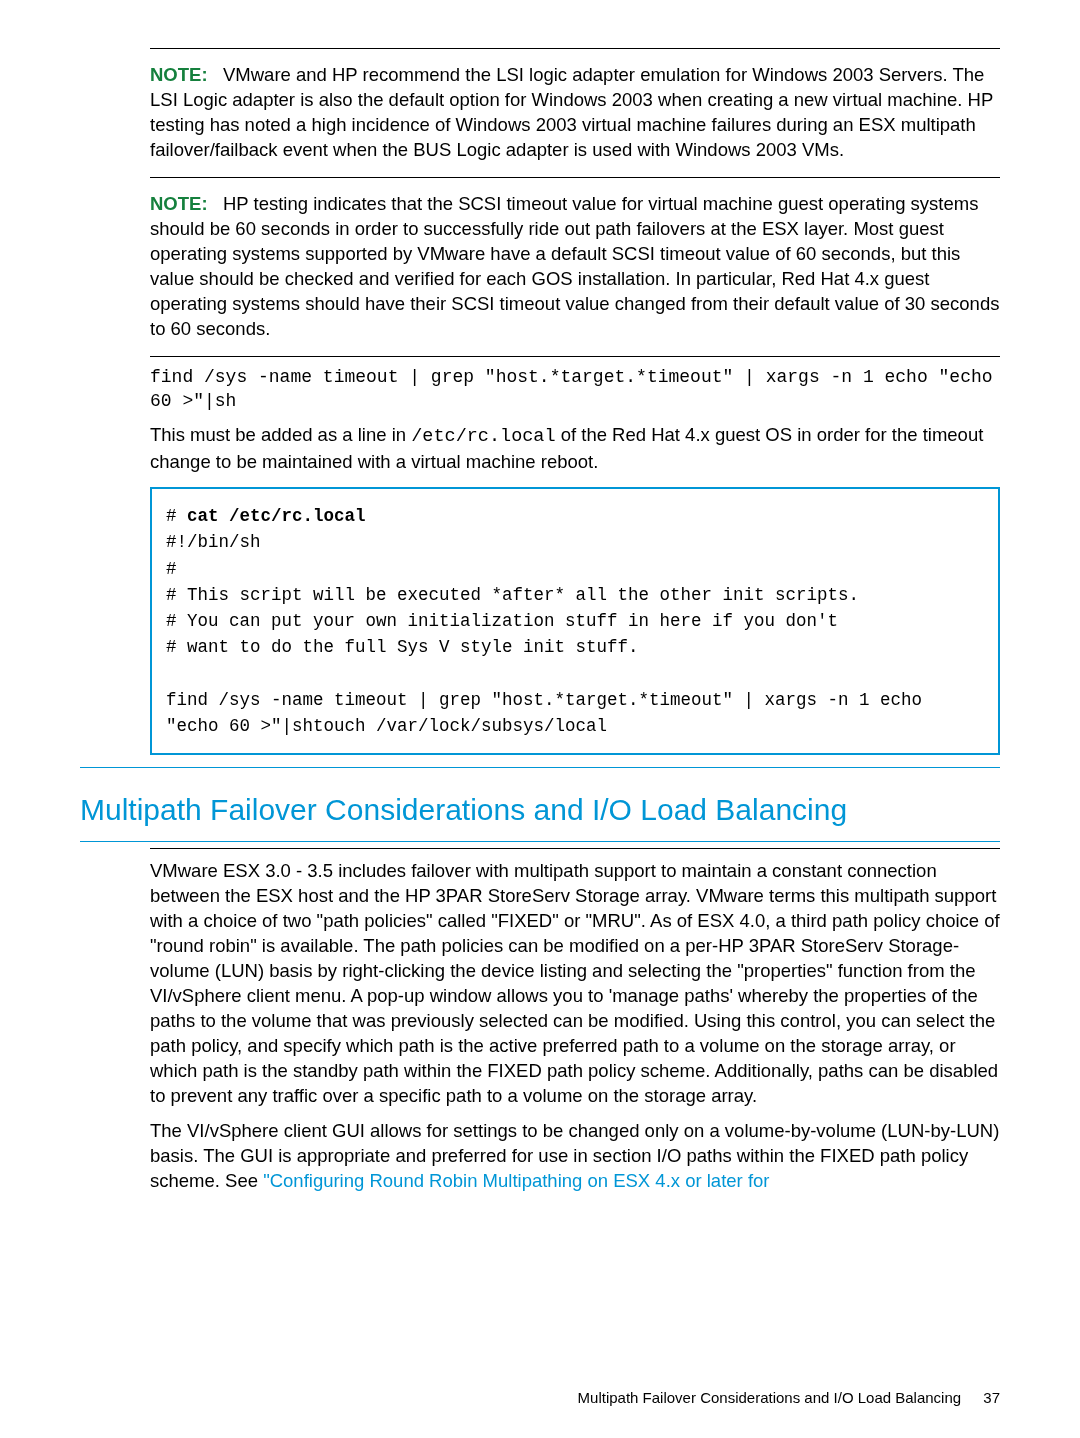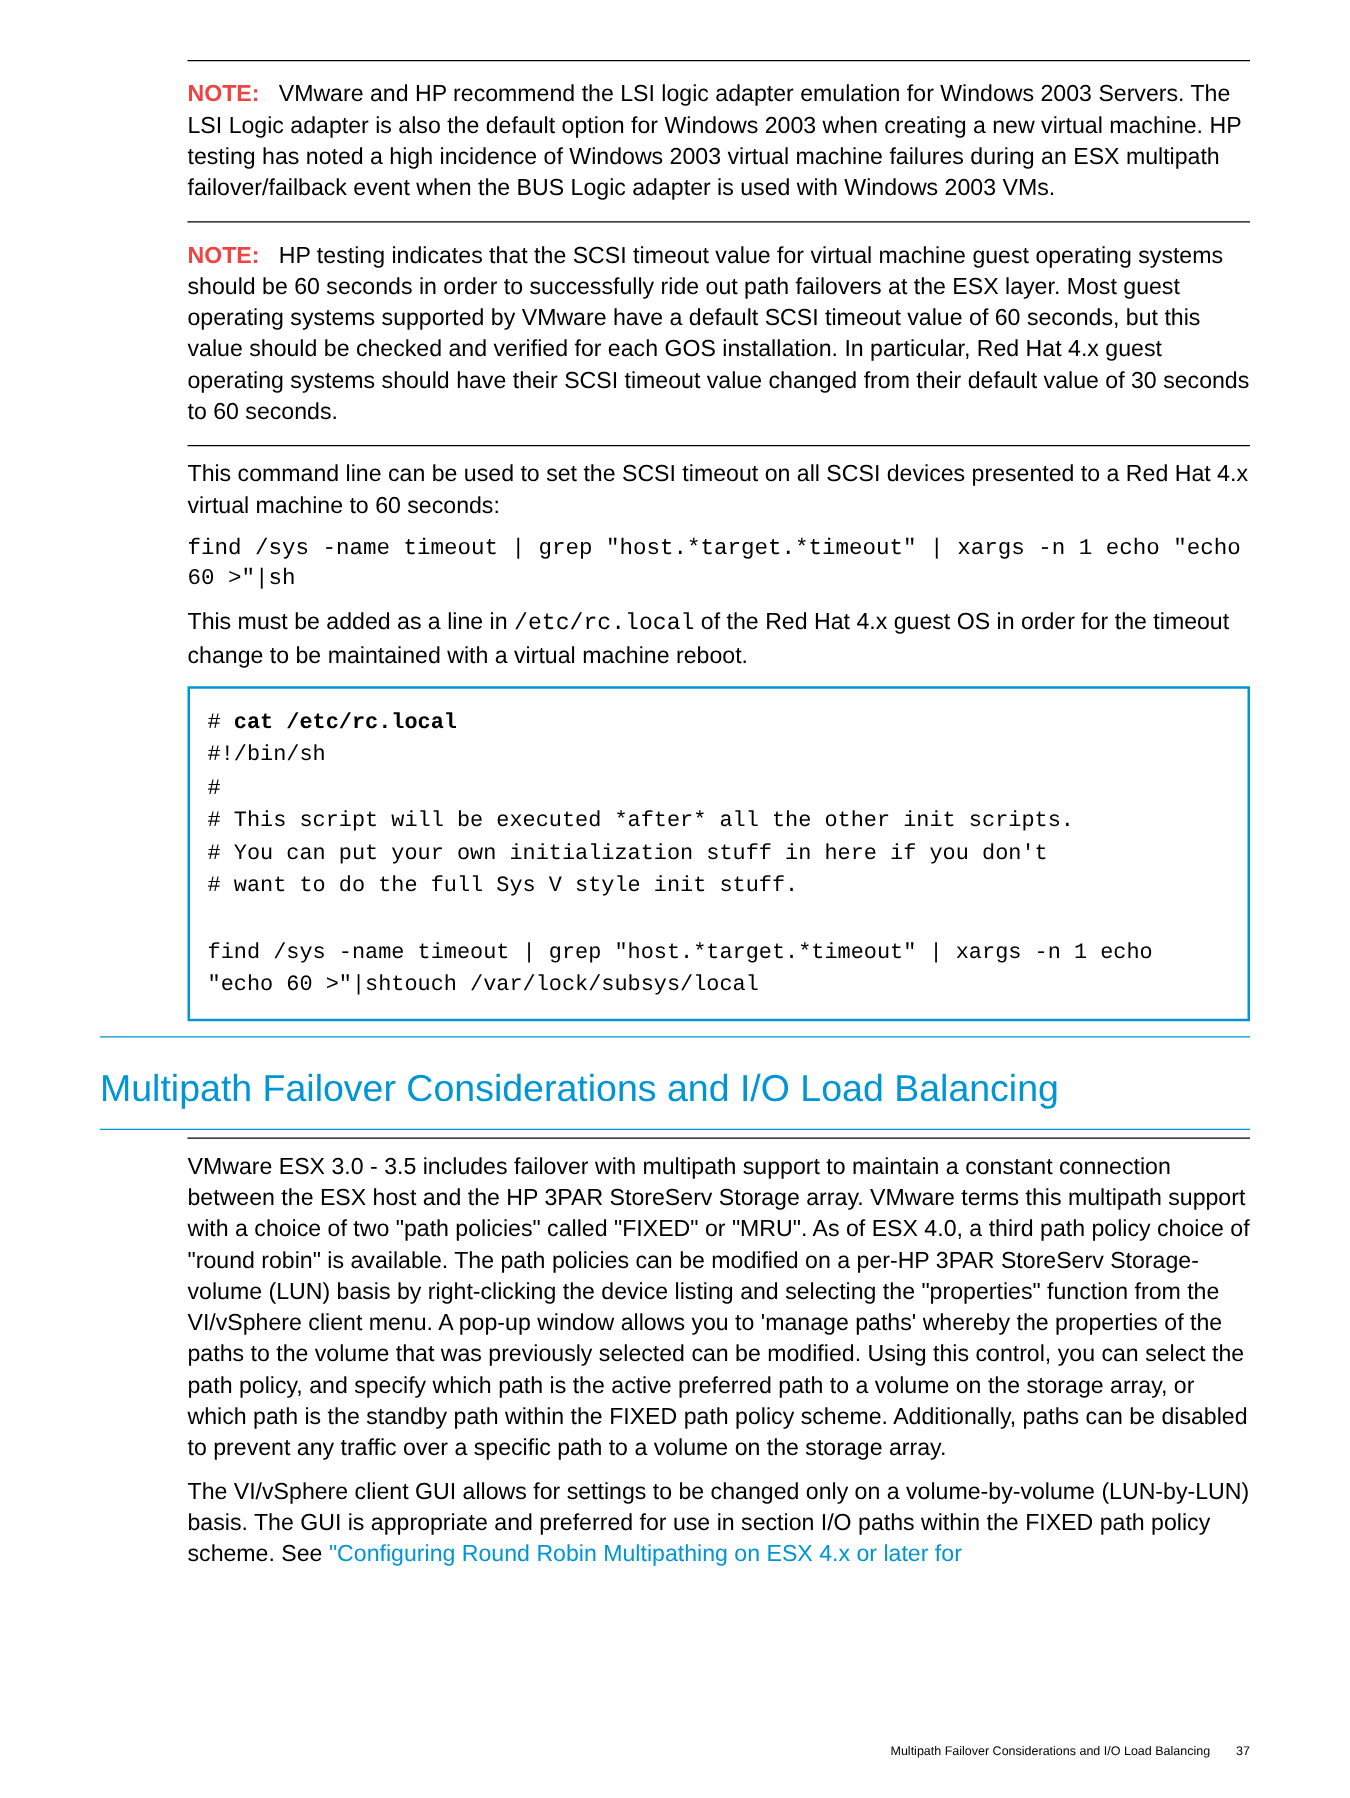--- a/index.html
+++ b/index.html
@@ -10,21 +10,21 @@
     background: #ffffff;
     color: #000000;
     padding: 48px 80px 30px 80px;
     position: relative;
     font-size: 18.5px;
     line-height: 1.35;
   }
   .content-indent { margin-left: 70px; }
   hr.rule { border: none; border-top: 1.5px solid #000; margin: 0; }
   hr.blue-rule { border: none; border-top: 1.5px solid #0096d6; margin: 0; }
-  .note-label { color: #ef4444; font-weight: bold; }
+  .note-label { color: #15803d; font-weight: bold; }
   .note-block { margin-top: 14px; margin-bottom: 14px; }
   .body-para { margin-top: 10px; margin-bottom: 10px; }
   .mono { font-family: "Courier New", Courier, monospace; font-size: 18px; }
   .mono-inline { font-family: "Courier New", Courier, monospace; }
   .code-block { margin-top: 8px; margin-bottom: 8px; white-space: pre-wrap; }
   .framed-code {
     border: 2px solid #0096d6;
     padding: 14px 14px;
     margin-top: 12px;
     margin-bottom: 12px;
@@ -39,41 +39,40 @@
     font-weight: normal;
     font-size: 30px;
     margin-top: 22px;
     margin-bottom: 10px;
   }
   .link { color: #0096d6; }
   .footer {
     position: absolute;
     bottom: 30px;
     right: 80px;
-    font-size: 10px;
+    font-size: 15px;
   }
   .footer .pagenum { margin-left: 18px; }
   .mt6 { margin-top: 6px; }
 </style>
 </head>
 <body>
 
 <div class="content-indent">
   <hr class="rule">
   <div class="note-block">
     <span class="note-label">NOTE:</span>&nbsp;&nbsp;&nbsp;<span>VMware and HP recommend the LSI logic adapter emulation for Windows 2003 Servers. The LSI Logic adapter is also the default option for Windows 2003 when creating a new virtual machine. HP testing has noted a high incidence of Windows 2003 virtual machine failures during an ESX multipath failover/failback event when the BUS Logic adapter is used with Windows 2003 VMs.</span>
   </div>
   <hr class="rule">
 
   <div class="note-block">
     <span class="note-label">NOTE:</span>&nbsp;&nbsp;&nbsp;<span>HP testing indicates that the SCSI timeout value for virtual machine guest operating systems should be 60 seconds in order to successfully ride out path failovers at the ESX layer. Most guest operating systems supported by VMware have a default SCSI timeout value of 60 seconds, but this value should be checked and verified for each GOS installation. In particular, Red Hat 4.x guest operating systems should have their SCSI timeout value changed from their default value of 30 seconds to 60 seconds.</span>
   </div>
   <hr class="rule">
 
-  <p class="body-para">This command line can be used to set the SCSI timeout on all SCSI devices presented to a Red Hat 4.x virtual machine to 60 seconds:</p>
 
   <div class="mono code-block">find /sys -name timeout | grep "host.*target.*timeout" | xargs -n 1 echo "echo 60 &gt;"|sh</div>
 
   <p class="body-para">
     <span>This must be added as a line in </span><span class="mono-inline">/etc/rc.local</span><span> of the Red Hat 4.x guest OS in order for the timeout change to be maintained with a virtual machine reboot.</span>
   </p>
 
 
   <div class="framed-code"><span># </span><span class="bold">cat /etc/rc.local</span>
 <span>#!/bin/sh</span>

